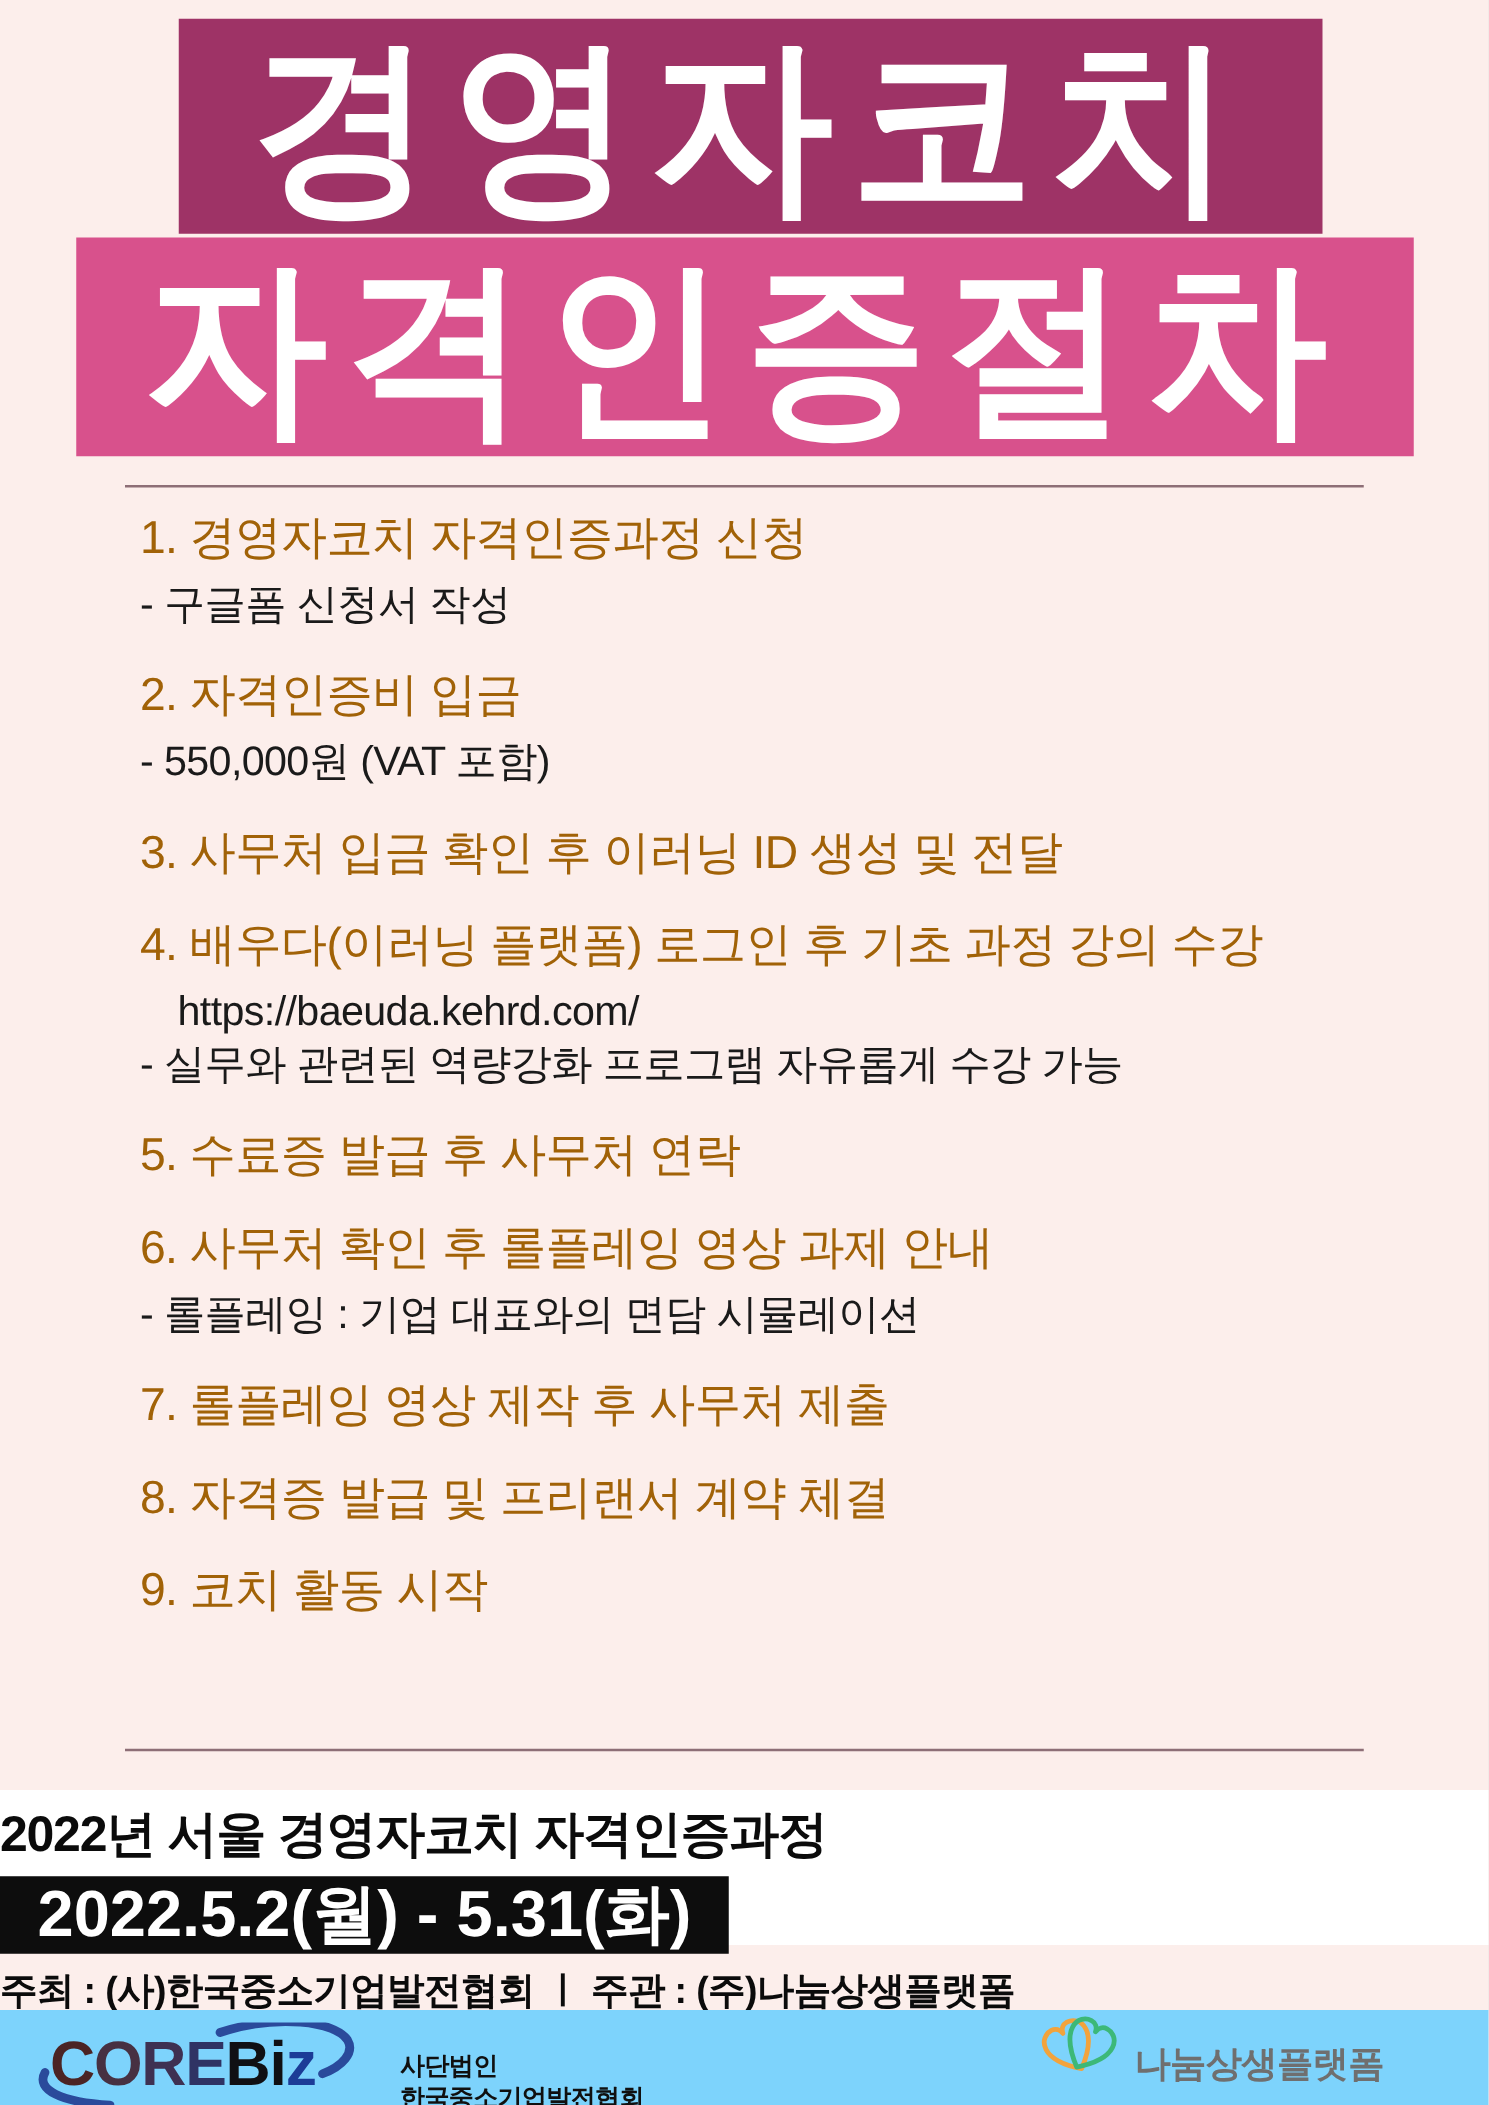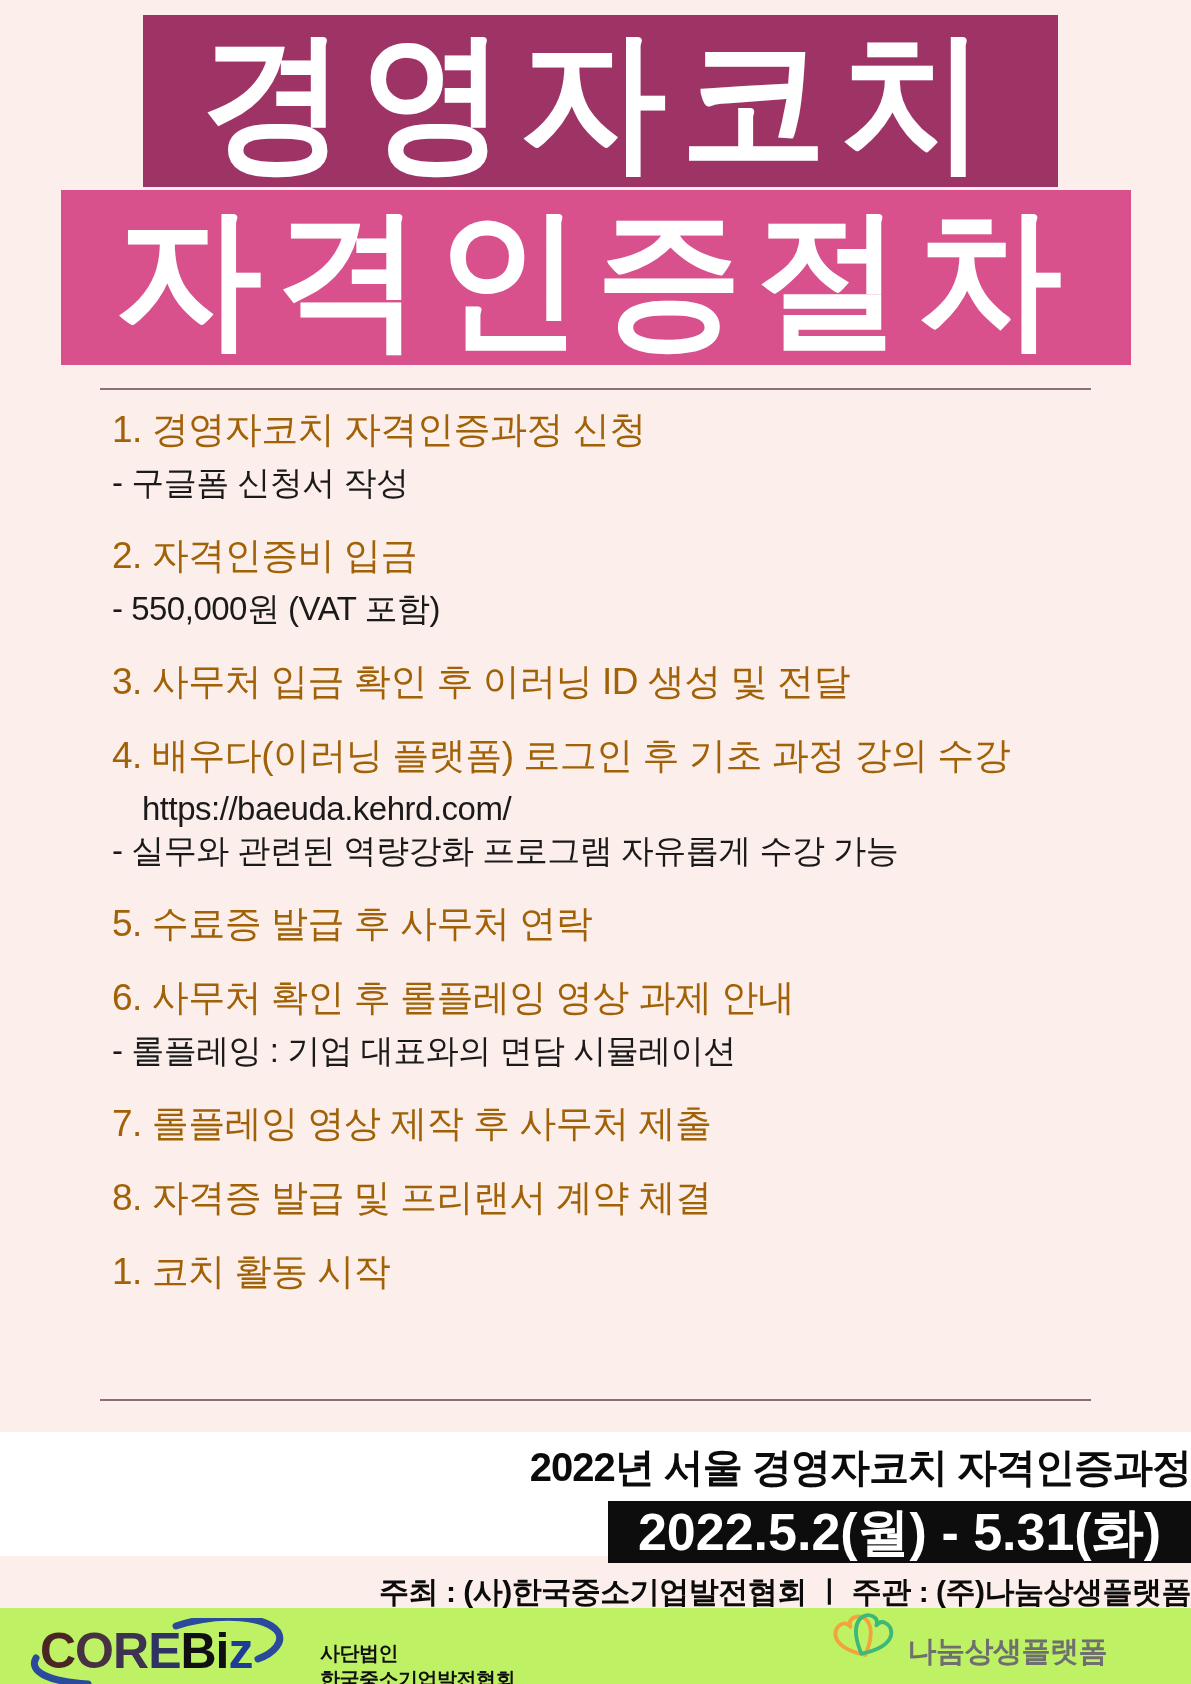--- a/index.html
+++ b/index.html
@@ -23,31 +23,31 @@
     overflow:hidden;
   }
   #steps{padding-top:18px;padding-left:12px;}
   .step{margin-bottom:30px;}
   .step-title{font-size:37px;font-weight:400;line-height:44px;color:#a16207;margin-bottom:10px;letter-spacing:-0.5px;}
   .step-sub{font-size:33px;font-weight:500;line-height:42px;color:#1A1A1A;letter-spacing:-0.5px;}
   .step-sub.indent{padding-left:30px;}
   
   .bottom{
     position:absolute;left:0;top:1432px;width:1191px;height:124px;
-    background:#ffffff;text-align:right;
+    background:#ffffff;text-align:left;
   }
   .course-title{font-size:40px;font-weight:900;letter-spacing:-1px;margin-top:8px;color:#0B0B0B;}
   .date-box{
     display:inline-block;background:#0D0D0D;color:#ffffff;
     font-size:52px;font-weight:900;line-height:62px;padding:0 30px;
     margin-top:6px;letter-spacing:0px;white-space:nowrap;
   }
   .hosts{font-size:30px;font-weight:800;margin-top:9px;color:#0B0B0B;letter-spacing:-0.5px;}
   
-  .footer{position:absolute;left:0;top:1608px;width:1191px;height:76px;background:#bef264;}
+  .footer{position:absolute;left:0;top:1608px;width:1191px;height:76px;background:#7dd3fc;}
   .corebiz{position:absolute;left:26px;top:4px;display:flex;align-items:center;}
   .corebiz-logo{position:relative;width:278px;height:68px;}
   .corebiz-swoosh{position:absolute;left:0;top:0;}
   .corebiz-word{
     position:absolute;left:14px;top:8px;font-size:50px;font-weight:800;
     letter-spacing:-1px;line-height:50px;white-space:nowrap;
   }
   .corebiz-word span:nth-child(1){color:#4B2424;}
   .corebiz-word span:nth-child(2){color:#473142;}
   .corebiz-word span:nth-child(3){color:#3E3152;}
@@ -96,21 +96,21 @@
           <div class="step-title">6. 사무처 확인 후 롤플레잉 영상 과제 안내</div>
           <div class="step-sub">- 롤플레잉 : 기업 대표와의 면담 시뮬레이션</div>
         </div>
         <div class="step">
           <div class="step-title">7. 롤플레잉 영상 제작 후 사무처 제출</div>
         </div>
         <div class="step">
           <div class="step-title">8. 자격증 발급 및 프리랜서 계약 체결</div>
         </div>
         <div class="step">
-          <div class="step-title">1. 코치 활동 시작</div>
+          <div class="step-title">9. 코치 활동 시작</div>
         </div>
       </div>
   </div>
 
   <div class="bottom">
     <div class="course-title">2022년 서울 경영자코치 자격인증과정</div>
     <div>
       <div class="date-box">
         <span>2022.5.2(월) - 5.31(화)</span>
       </div>

